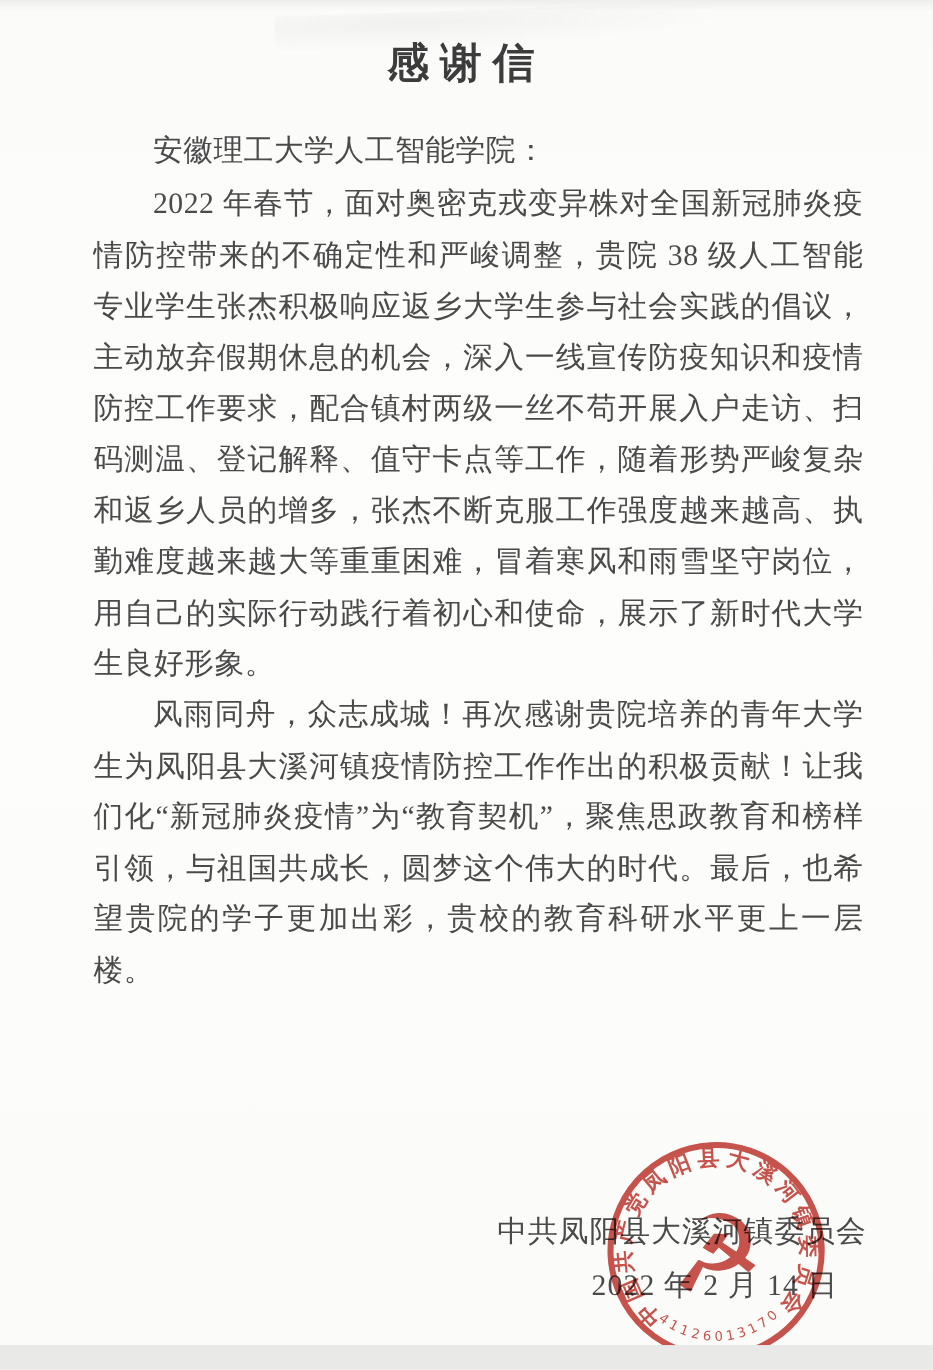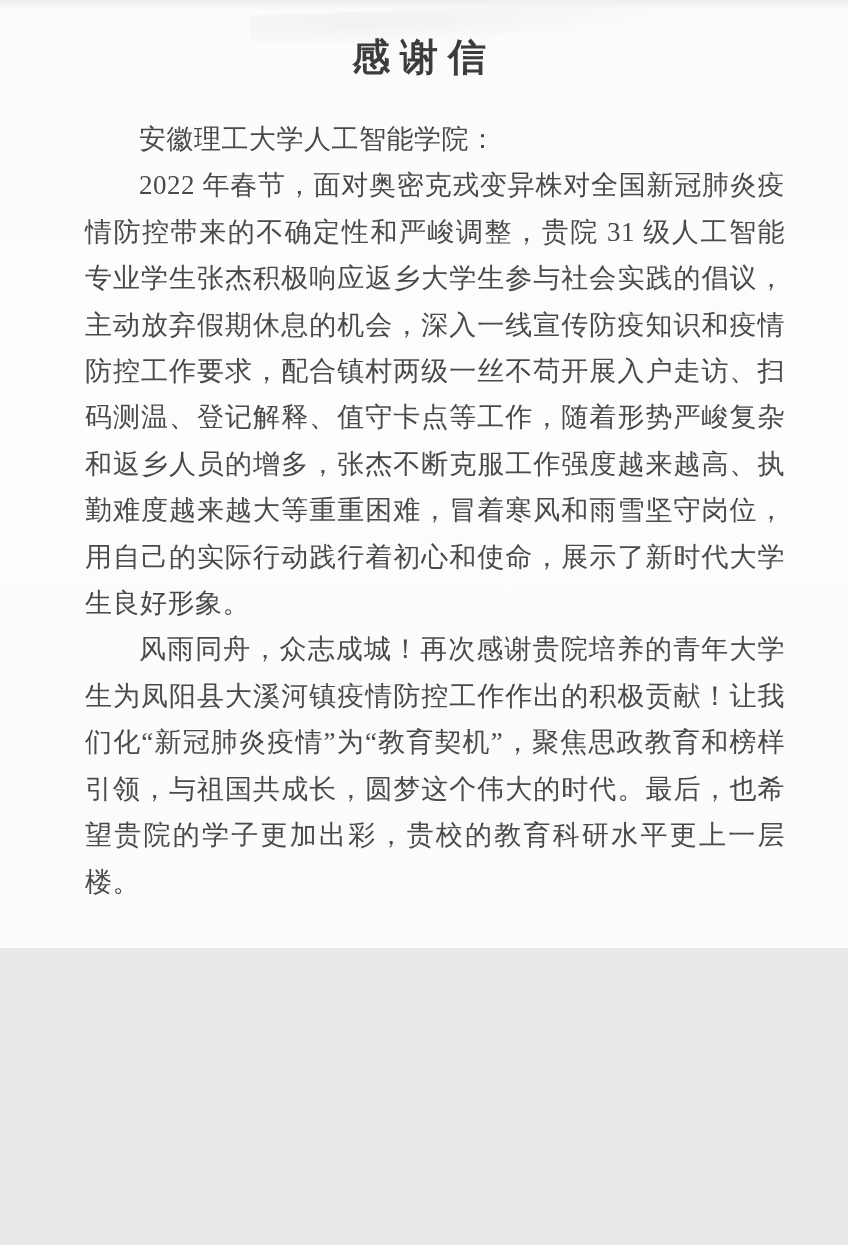--- a/index.html
+++ b/index.html
@@ -4,21 +4,21 @@
 <style>
   html, body {
     margin: 0;
     padding: 0;
     background: #e9e9e7;
     font-family: "Liberation Serif", "DejaVu Serif", serif;
   }
   .page {
     position: relative;
     width: 848px;
-    height: 948px;
+    height: 1223px;
     margin: 0 auto;
     background: linear-gradient(180deg, #fbfbfa 0%, #fdfdfc 40%, #fbfbf9 100%);
     overflow: hidden;
     color: #474747;
   }
   
   .scan-edge-top {
     position: absolute; left: 0; top: 0; width: 100%; height: 10px;
     background: linear-gradient(180deg, rgba(120,120,120,0.10), rgba(120,120,120,0));
   }
@@ -47,20 +47,21 @@
     letter-spacing: 0.5px;
     color: #4a4a4a;
     text-align: justify;
   }
   .body-text p {
     margin: 0;
     text-indent: 2em;
   }
   .salutation {
     text-indent: 0;
+    font-family: Liberation Mono, monospace;
   }
   .signature-block {
     position: absolute;
     right: 60px;
     top: 1096px;
     text-align: right;
     font-size: 27px;
     letter-spacing: 1px;
     color: #4a4a4a;
     line-height: 46px;
@@ -106,21 +107,21 @@
 
 <div class="page">
 
   <div class="scan-edge-top"></div>
   <div class="scan-smudge"></div>
 
   <div class="doc-title">感谢信</div>
 
   <div class="body-text">
     <p class="salutation">安徽理工大学人工智能学院：</p>
-    <p>2022 年春节，面对奥密克戎变异株对全国新冠肺炎疫情防控带来的不确定性和严峻调整，贵院 31 级人工智能专业学生张杰积极响应返乡大学生参与社会实践的倡议，主动放弃假期休息的机会，深入一线宣传防疫知识和疫情防控工作要求，配合镇村两级一丝不苟开展入户走访、扫码测温、登记解释、值守卡点等工作，随着形势严峻复杂和返乡人员的增多，张杰不断克服工作强度越来越高、执勤难度越来越大等重重困难，冒着寒风和雨雪坚守岗位，用自己的实际行动践行着初心和使命，展示了新时代大学生良好形象。</p>
+    <p>2022 年春节，面对奥密克戎变异株对全国新冠肺炎疫情防控带来的不确定性和严峻调整，贵院 38 级人工智能专业学生张杰积极响应返乡大学生参与社会实践的倡议，主动放弃假期休息的机会，深入一线宣传防疫知识和疫情防控工作要求，配合镇村两级一丝不苟开展入户走访、扫码测温、登记解释、值守卡点等工作，随着形势严峻复杂和返乡人员的增多，张杰不断克服工作强度越来越高、执勤难度越来越大等重重困难，冒着寒风和雨雪坚守岗位，用自己的实际行动践行着初心和使命，展示了新时代大学生良好形象。</p>
     <p>风雨同舟，众志成城！再次感谢贵院培养的青年大学生为凤阳县大溪河镇疫情防控工作作出的积极贡献！让我们化“新冠肺炎疫情”为“教育契机”，聚焦思政教育和榜样引领，与祖国共成长，圆梦这个伟大的时代。最后，也希望贵院的学子更加出彩，贵校的教育科研水平更上一层楼。</p>
   </div>
 
   <div class="signature-block">
     <div class="signature-line">中共凤阳县大溪河镇委员会</div>
   </div>
 
   <div class="date-line">2022 年 2 月 14 日</div>
 
   <svg class="seal" viewBox="0 0 220 220">

